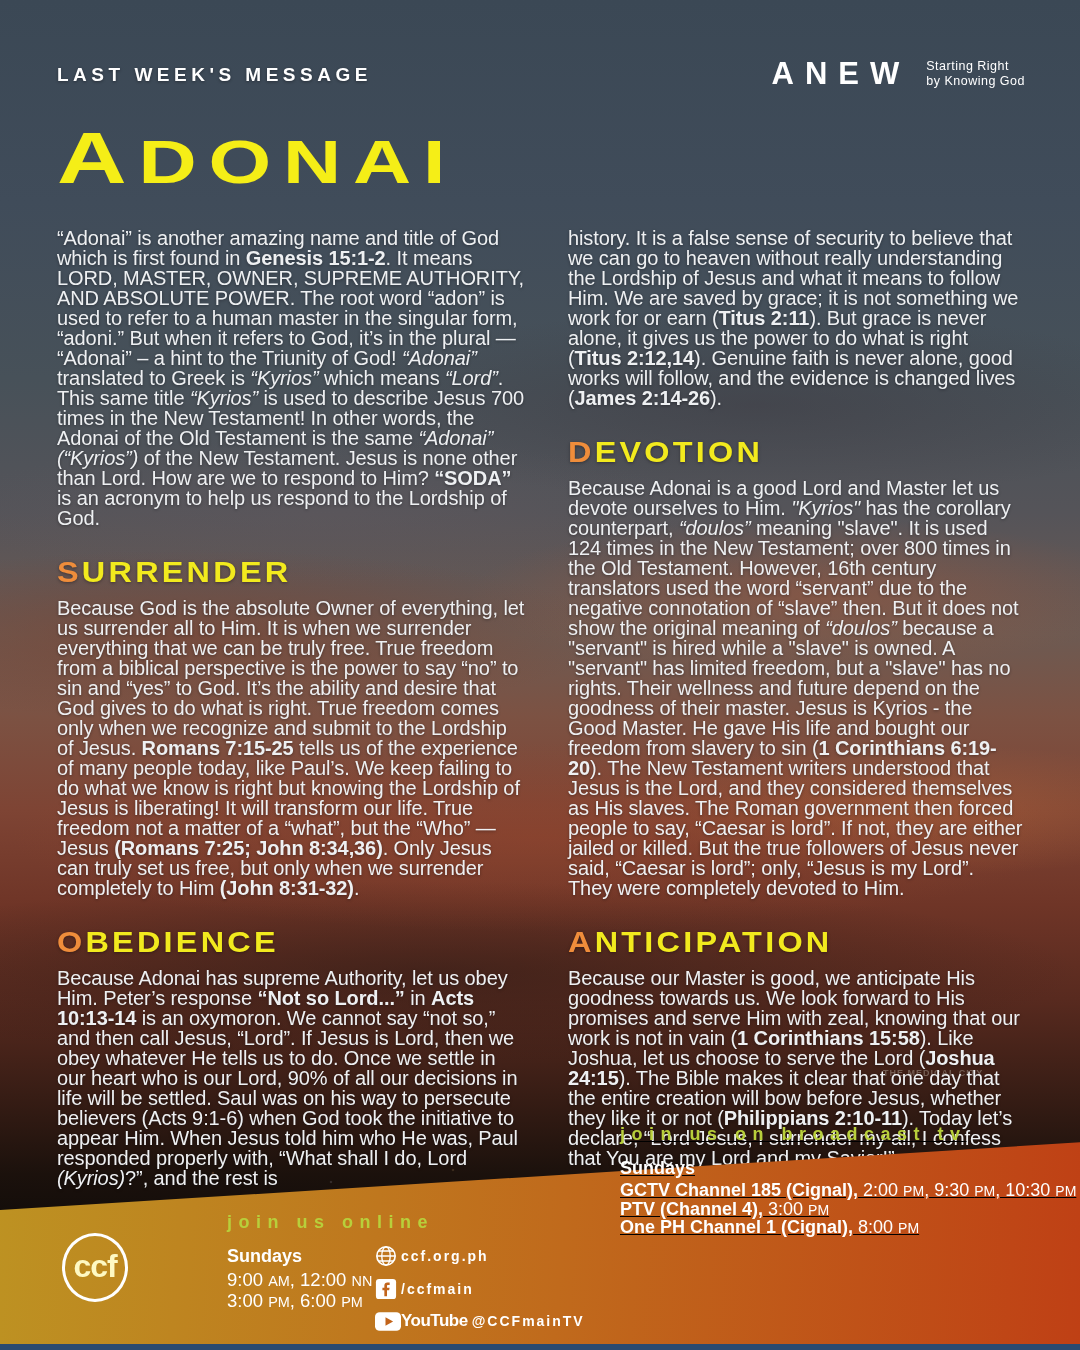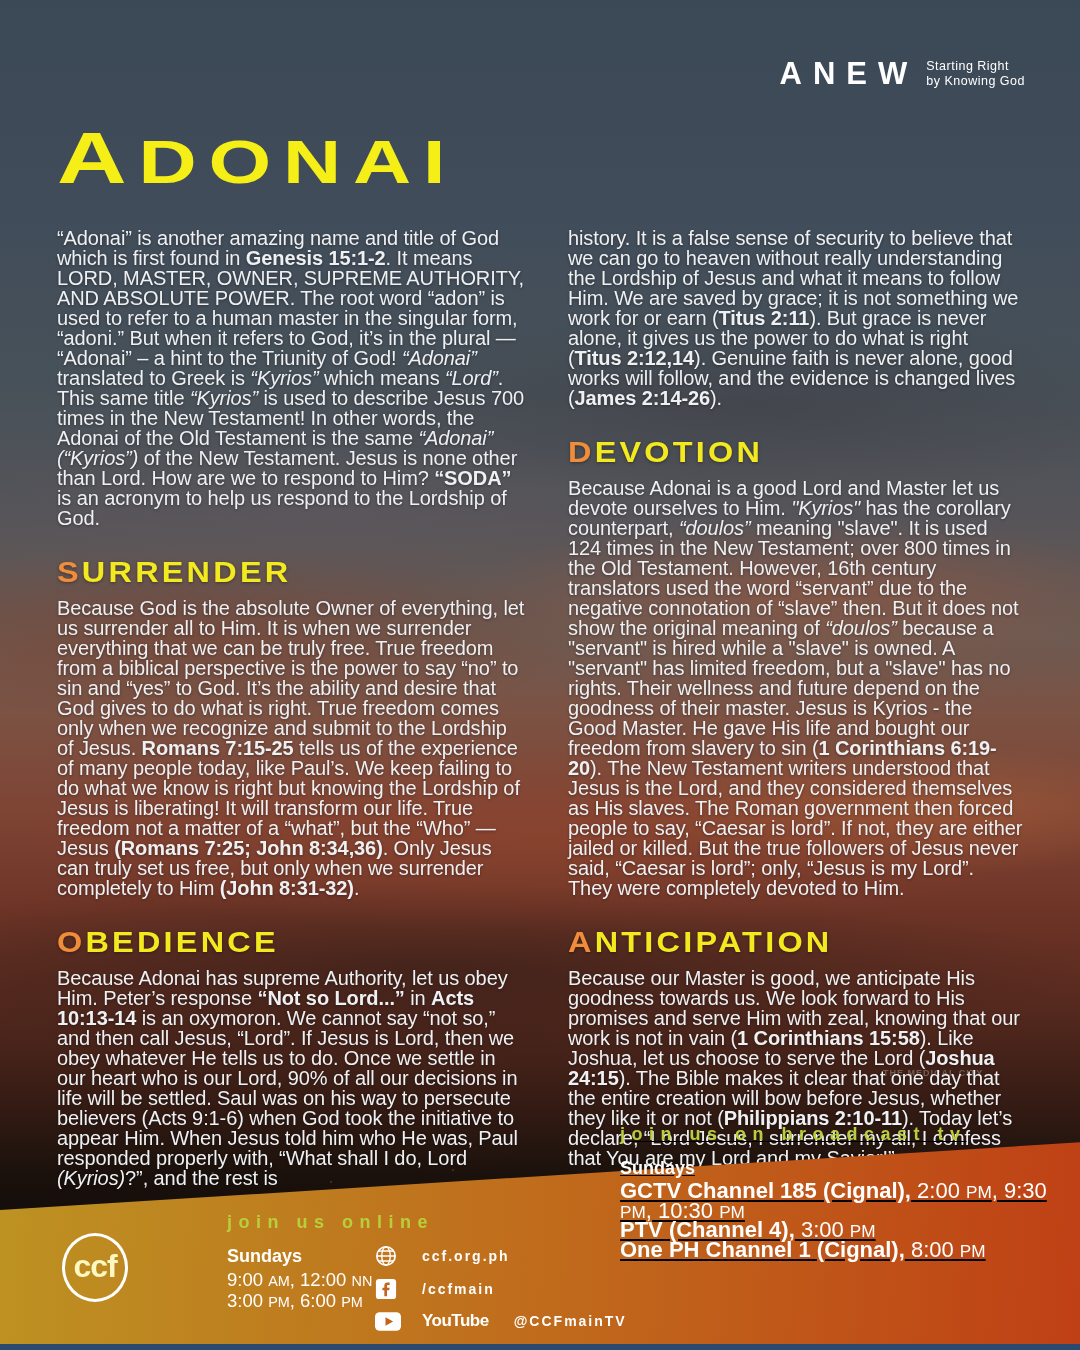--- a/index.html
+++ b/index.html
@@ -32,21 +32,21 @@
   }
   .bg-sign{
     position:absolute;left:883px;top:1068px;font-size:9px;font-weight:bold;
     letter-spacing:1px;color:rgba(160,145,135,.55);
   }
   
   .kicker{
     position:absolute;left:57px;top:64px;color:#fff;font-size:19px;font-weight:bold;
     letter-spacing:4.5px;text-shadow:0 1px 3px rgba(10,10,15,.4);
   }
-  .brand{position:absolute;right:55px;top:56px;display:flex;align-items:center;gap:8px;color:#fff;}
+  .brand{position:absolute;right:55px;top:56px;display:flex;align-items:center;gap:16px;color:#fff;}
   .brand-name{font-size:31px;font-weight:bold;letter-spacing:11px;}
   .brand-tag{font-size:12.5px;font-weight:normal;line-height:15px;letter-spacing:.5px;}
   
   .title{
     position:absolute;left:57px;top:118px;margin:0;color:#f5ee17;white-space:nowrap;
     transform:scaleX(1.32);transform-origin:left center;font-weight:bold;line-height:80px;
   }
   .t-init{font-size:73px;letter-spacing:9px;}
   .t-rest{font-size:61px;letter-spacing:9px;}
   
@@ -75,34 +75,35 @@
     position:absolute;left:62px;top:1233px;width:60px;height:60px;border:3.5px solid #fff;
     border-radius:50%;display:flex;align-items:center;justify-content:center;
     color:#fef9c3;font-size:32px;font-weight:bold;letter-spacing:-1px;padding-bottom:3px;box-sizing:content-box;
   }
   .f-head{margin:0 0 13px;color:#b8cf3b;font-size:18px;font-weight:bold;letter-spacing:6.5px;}
   .f-day{color:#fff;font-size:18px;font-weight:bold;margin-bottom:3px;}
   .online-block{position:absolute;left:227px;top:1212px;}
   .sched-line{color:#fff;font-size:18px;line-height:20px;}
   .online-block .sched-line{font-size:18.5px;}
   .broadcast-block{position:absolute;left:620px;top:1124px;text-decoration:underline;}
-  .broadcast-block .sched-line{font-size:22px;line-height:17.5px;}
+  .broadcast-block .sched-line{font-size:18px;line-height:17.5px;}
   .links-block{position:absolute;left:375px;top:1245px;}
-  .link-row{display:flex;align-items:center;gap:25px;margin-bottom:11px;color:#fff;}
+  .link-row{display:flex;align-items:center;gap:4px;margin-bottom:11px;color:#fff;}
   .link-label{font-size:14px;font-weight:bold;letter-spacing:2px;}
   .yt-word{font-size:17px;font-weight:bold;letter-spacing:-.5px;margin-left:-4px;}
 </style>
 </head>
 <body>
 
 <div class="page">
   <div class="bg"></div>
   <div class="city-lights"></div>
   <div class="bg-sign">THE MEDICAL CITY</div>
 
+  <div class="kicker">LAST WEEK'S MESSAGE</div>
 
   <div class="brand">
     <span class="brand-name">ANEW</span>
     <span class="brand-tag">
       <span>Starting Right</span><br>
       <span>by Knowing God</span>
     </span>
   </div>
 
   <h1 class="title"><span class="t-init">A</span><span class="t-rest">DONAI</span></h1>

